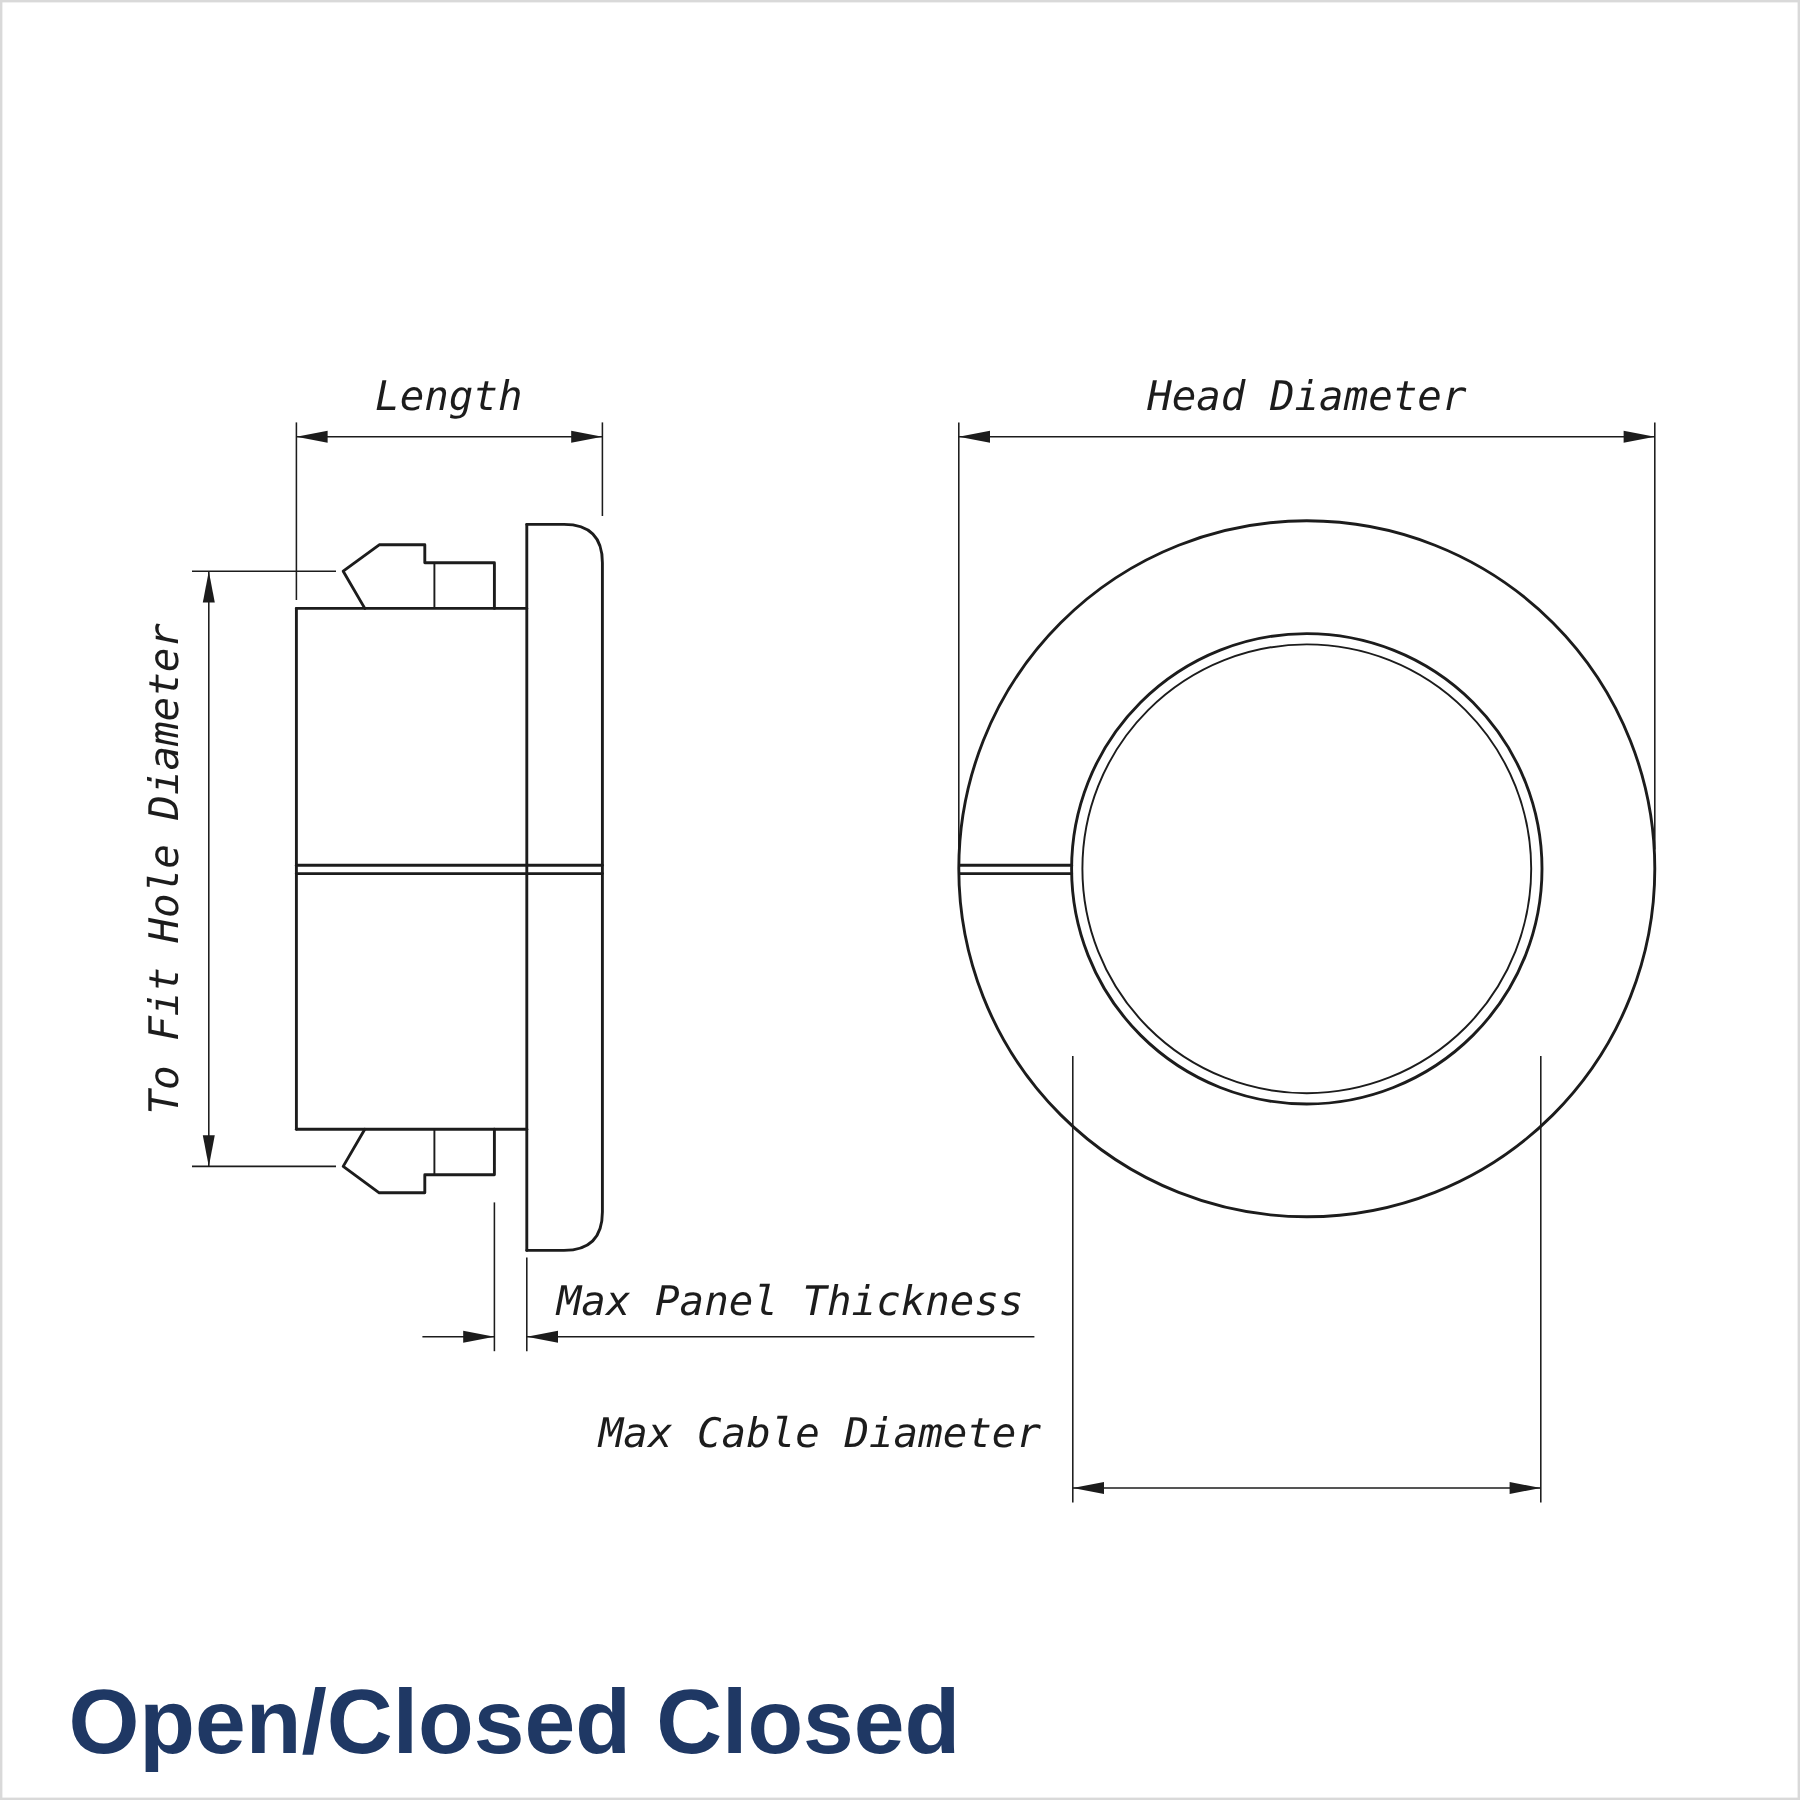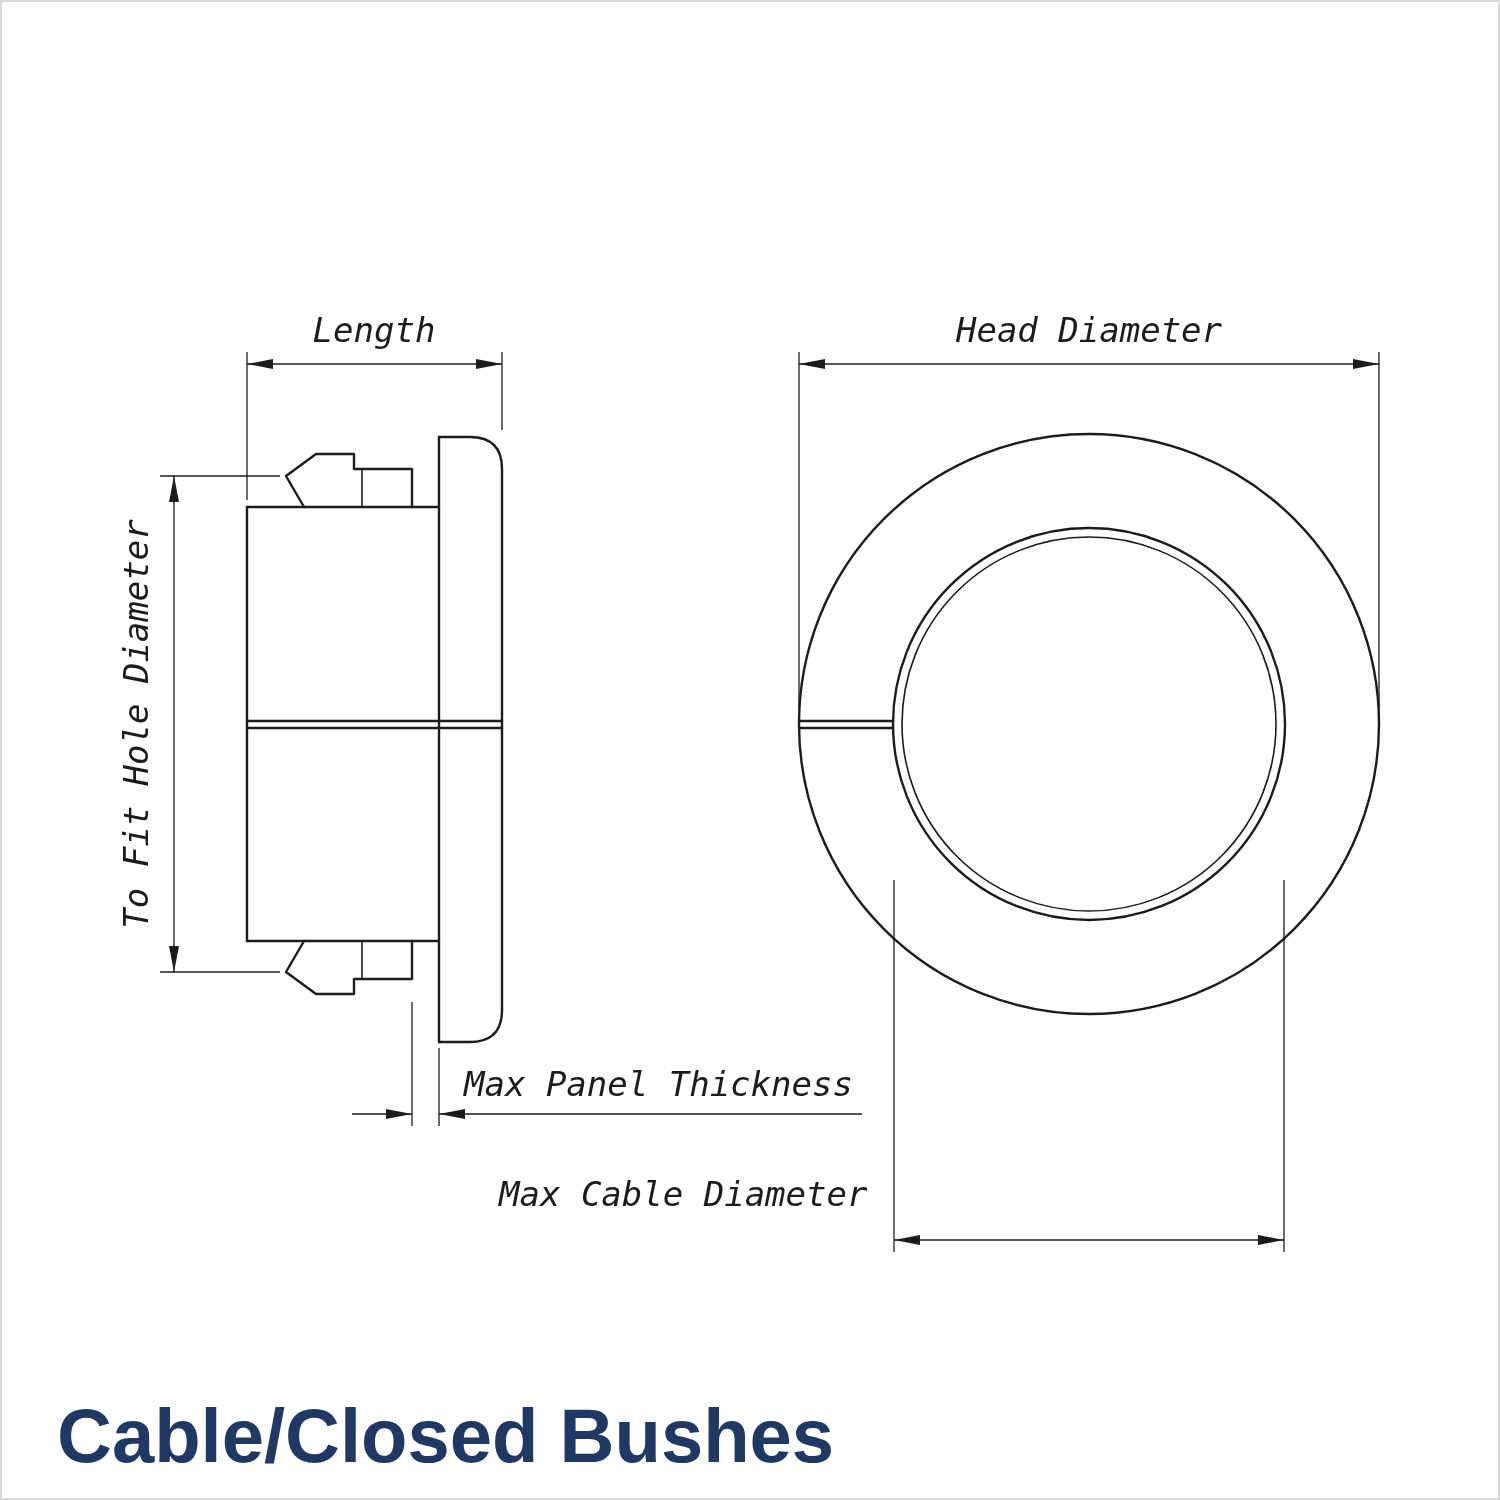--- a/index.html
+++ b/index.html
@@ -134,15 +134,15 @@
 
     <g>
       <line class="dim-line" x1="892" y1="878" x2="892" y2="1250"></line>
       <line class="dim-line" x1="1282" y1="878" x2="1282" y2="1250"></line>
       <line class="dim-line" x1="892" y1="1238" x2="1282" y2="1238" marker-start="url(#arrS)" marker-end="url(#arrE)"></line>
       <text class="dim-label" x="497" y="1204" text-anchor="start">Max Cable Diameter</text>
     </g>
 
   </svg>
 
-  <div class="drawing-title">Cable/Closed Bushes</div>
+  <div class="drawing-title">Open/Closed Closed</div>
 
 </div>
 
 </body></html>

